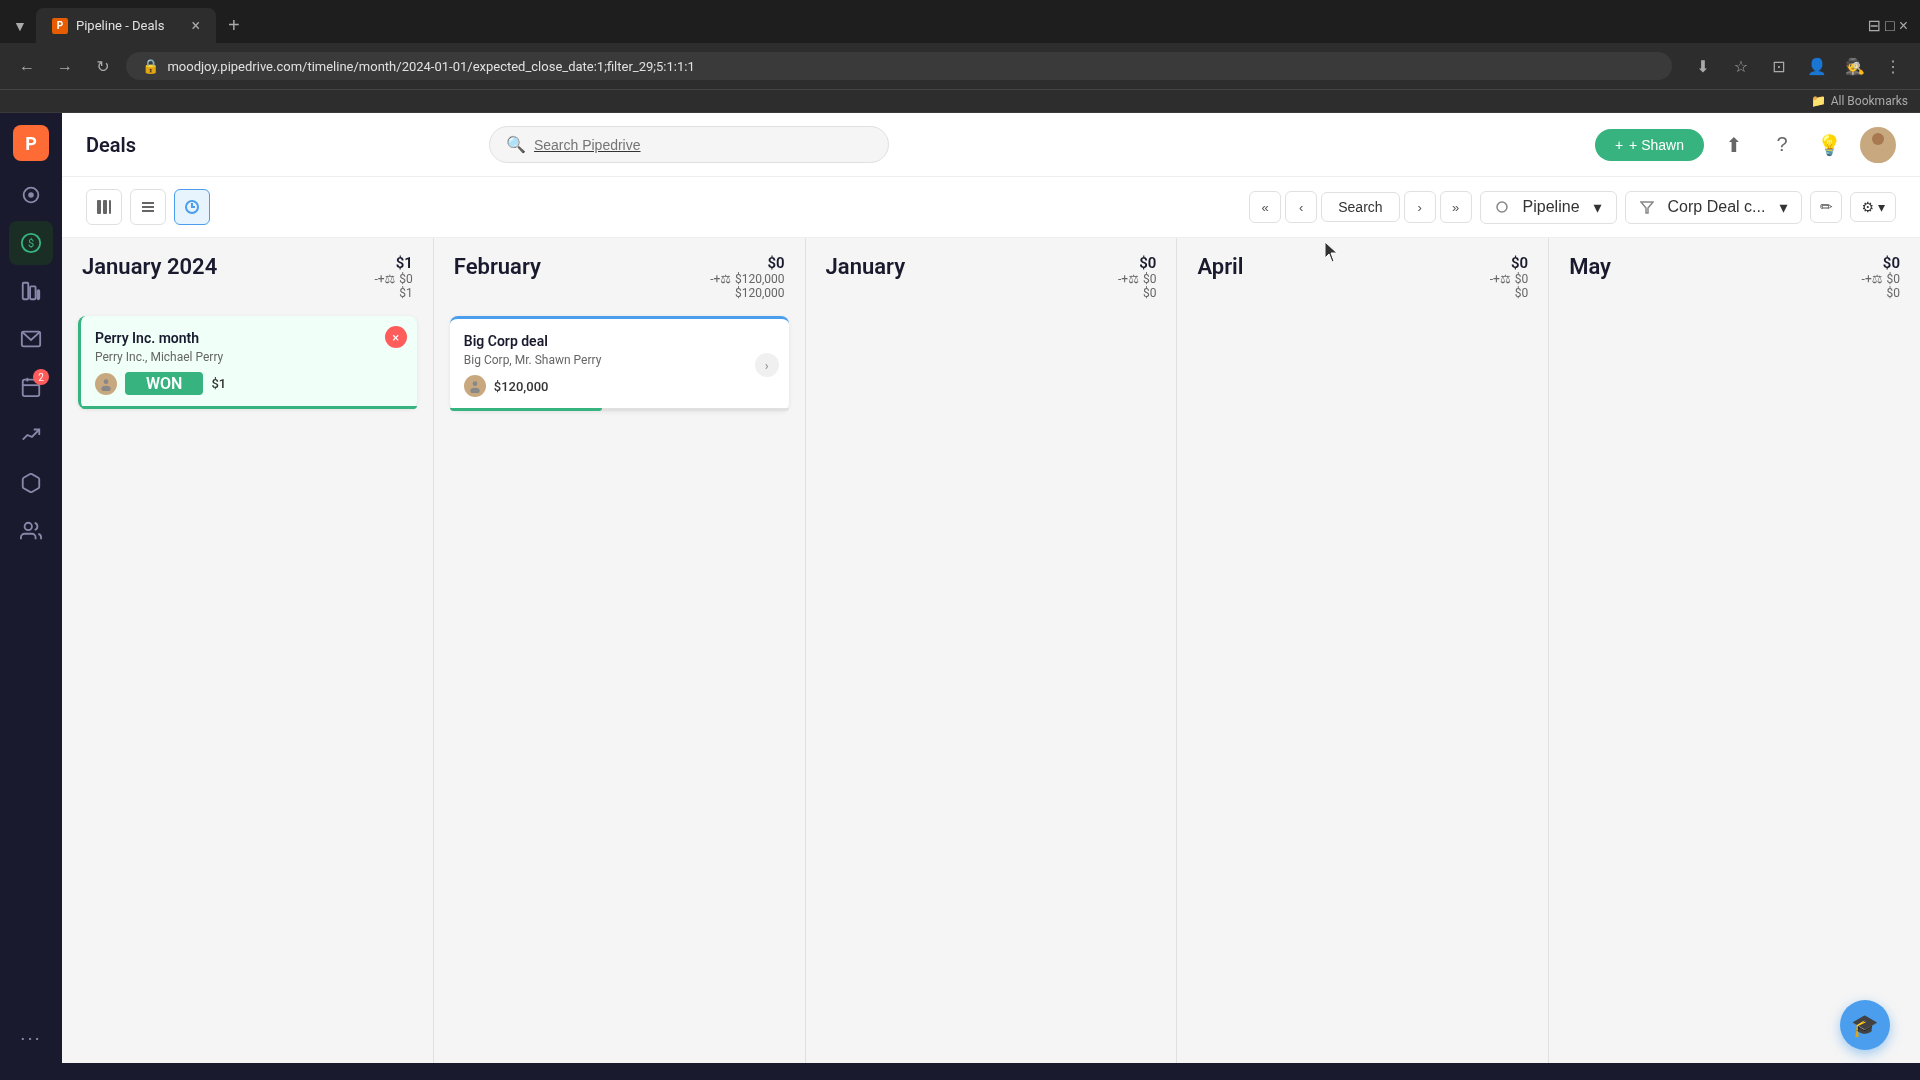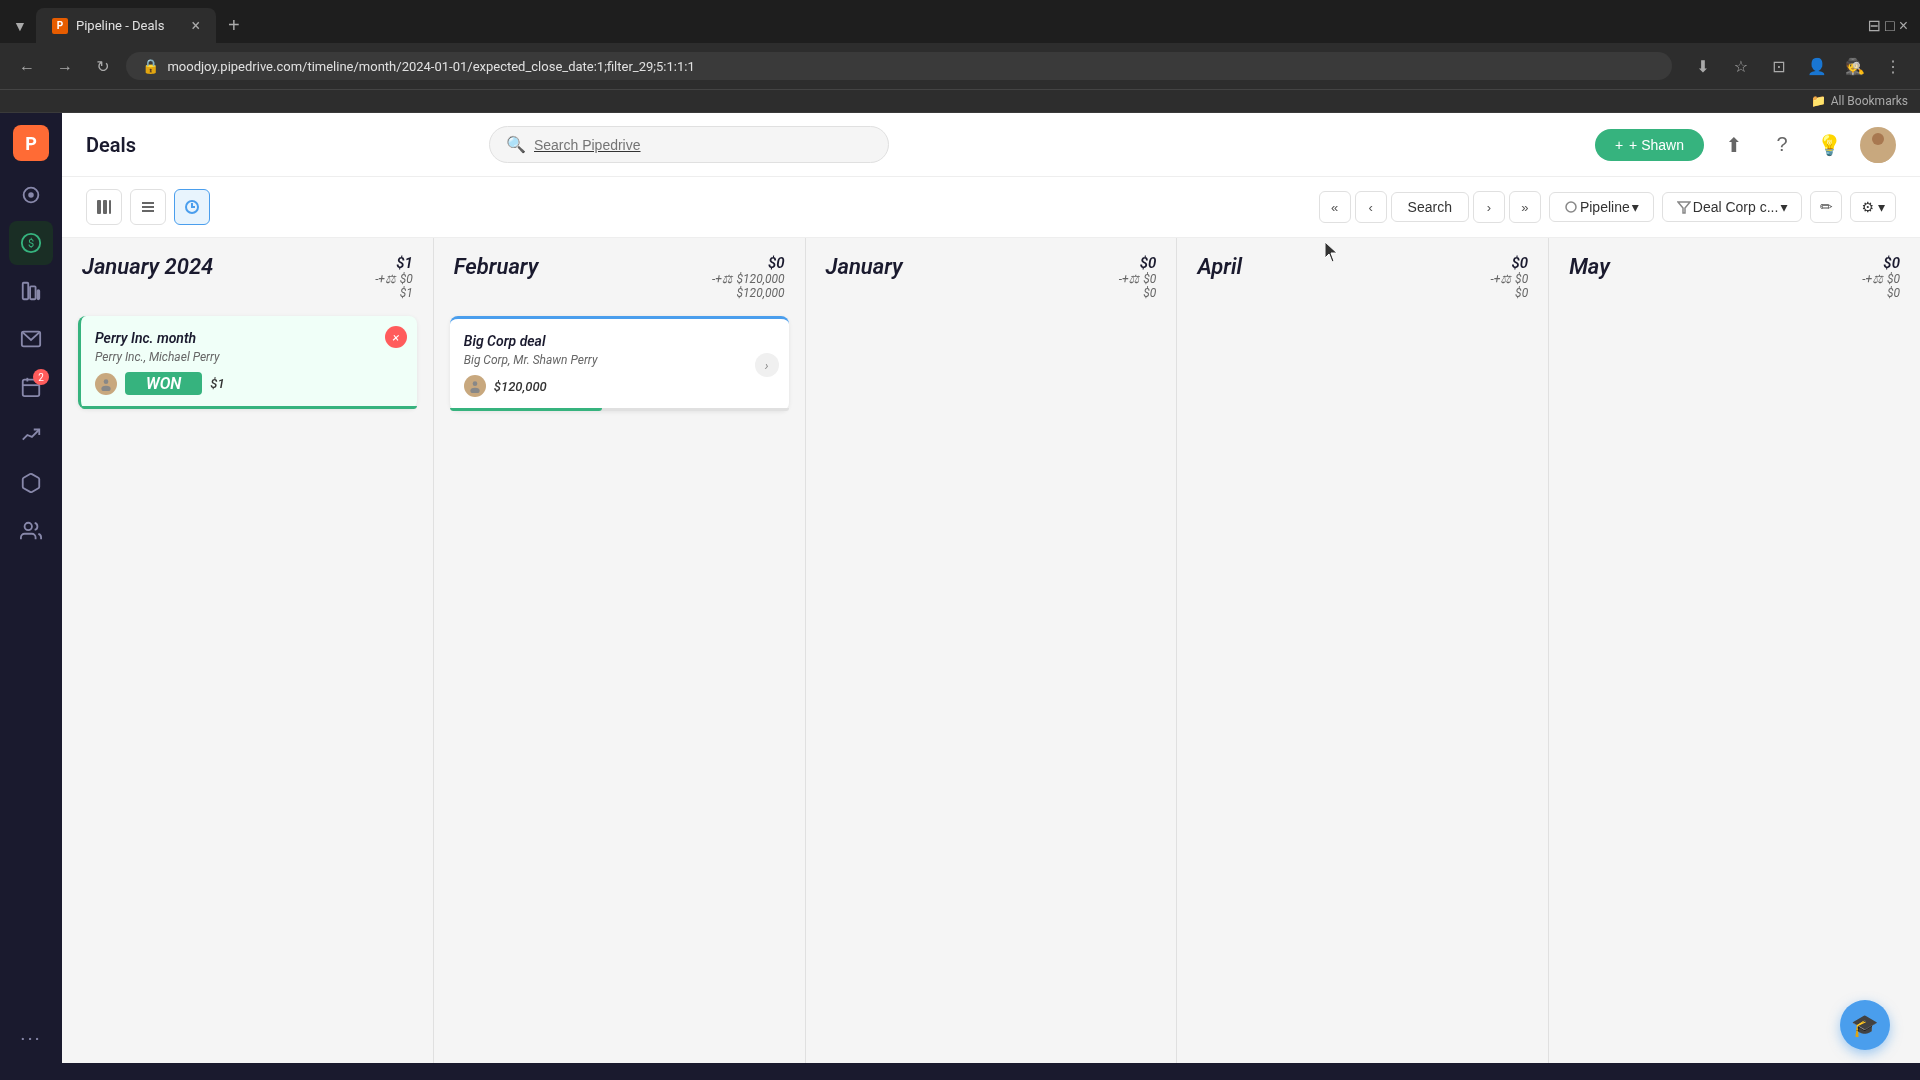--- a/index.html
+++ b/index.html
@@ -52,27 +52,27 @@
     .add-btn { background: #36b37e; border: none; border-radius: 24px; color: white; padding: 8px 20px; font-size: 14px; font-weight: 500; cursor: pointer; display: flex; align-items: center; gap: 6px; }
     .user-avatar { width: 36px; height: 36px; border-radius: 50%; background: #c8a87e; display: flex; align-items: center; justify-content: center; color: #fff; font-size: 14px; cursor: pointer; overflow: hidden; }
 
     
     .toolbar { background: #fff; padding: 12px 24px; display: flex; align-items: center; gap: 8px; border-bottom: 1px solid #eee; }
     .view-btn { width: 36px; height: 36px; display: flex; align-items: center; justify-content: center; border: 1px solid #e0e0e0; border-radius: 6px; cursor: pointer; color: #666; background: #fff; font-size: 16px; }
     .view-btn.active { background: #e8f4fd; border-color: #4a9eed; color: #4a9eed; }
     .timeline-nav { display: flex; align-items: center; gap: 4px; margin-left: auto; }
     .nav-arrow-btn { width: 32px; height: 32px; display: flex; align-items: center; justify-content: center; border: 1px solid #e0e0e0; border-radius: 6px; cursor: pointer; color: #555; background: #fff; font-size: 13px; }
     .today-btn { padding: 6px 16px; border: 1px solid #e0e0e0; border-radius: 6px; cursor: pointer; color: #333; background: #fff; font-size: 14px; }
-    .filter-btn { display: flex; align-items: center; gap: 2px; padding: 6px 14px; border: 1px solid #e0e0e0; border-radius: 6px; cursor: pointer; color: #333; background: #fff; font-size: 14px; }
+    .filter-btn { display: flex; align-items: center; gap: 14px; padding: 6px 14px; border: 1px solid #e0e0e0; border-radius: 6px; cursor: pointer; color: #333; background: #fff; font-size: 16px; }
     .edit-btn { width: 32px; height: 32px; display: flex; align-items: center; justify-content: center; border: 1px solid #e0e0e0; border-radius: 6px; cursor: pointer; color: #555; background: #fff; font-size: 15px; }
     .settings-btn { display: flex; align-items: center; gap: 4px; padding: 6px 10px; border: 1px solid #e0e0e0; border-radius: 6px; cursor: pointer; color: #333; background: #fff; font-size: 14px; }
 
     
     .timeline-container { flex: 1; overflow: auto; background: #f5f5f5; }
-    .timeline-grid { display: flex; min-height: 100%; font-style: italic; }
+    .timeline-grid { display: flex; min-height: 100%; }
     .month-column { flex: 1; min-width: 280px; border-right: 1px solid #e0e0e0; background: #f5f5f5; }
     .month-column:last-child { border-right: none; }
     .month-name { font-size: 22px; font-weight: 600; color: #1a1a2e; }
     .month-cards { padding: 8px 16px; display: flex; flex-direction: column; gap: 10px; }
 
     
     .deal-card { background: #fff; border-radius: 8px; padding: 14px; box-shadow: 0 1px 4px rgba(0,0,0,0.08); border-left: 3px solid #e0e0e0; position: relative; cursor: pointer; }
     .deal-card.won { border-left-color: #36b37e; background: #f0fff8; }
     .deal-card.pipeline { border-left-color: #4a9eed; }
     .deal-card-title { font-size: 14px; font-weight: 600; color: #1a1a2e; margin-bottom: 4px; }
@@ -268,21 +268,21 @@
             <circle cx="7" cy="7" r="5" stroke="#888" stroke-width="1.5"></circle>
           </svg>
         <span>Pipeline</span>
         <span>▾</span>
       </button>
 
       <button class="filter-btn">
         <svg width="14" height="14" viewBox="0 0 14 14" fill="none">
             <polygon points="1,2 13,2 8,8 8,13 6,13 6,8" stroke="#888" stroke-width="1.5" fill="none"></polygon>
           </svg>
-        <span>Deal Corp c...</span>
+        <span>Corp Deal c...</span>
         <span>▾</span>
       </button>
 
       <button class="edit-btn">✏</button>
       <button class="settings-btn">
         <span>⚙</span>
         <span>▾</span>
       </button>
     </div>
 

